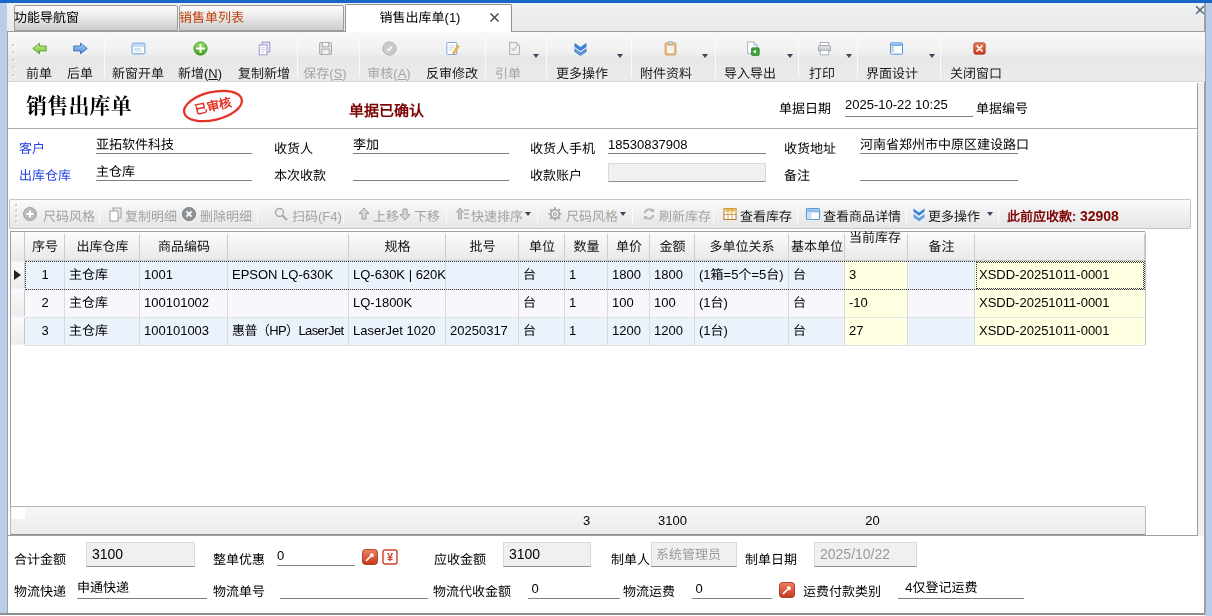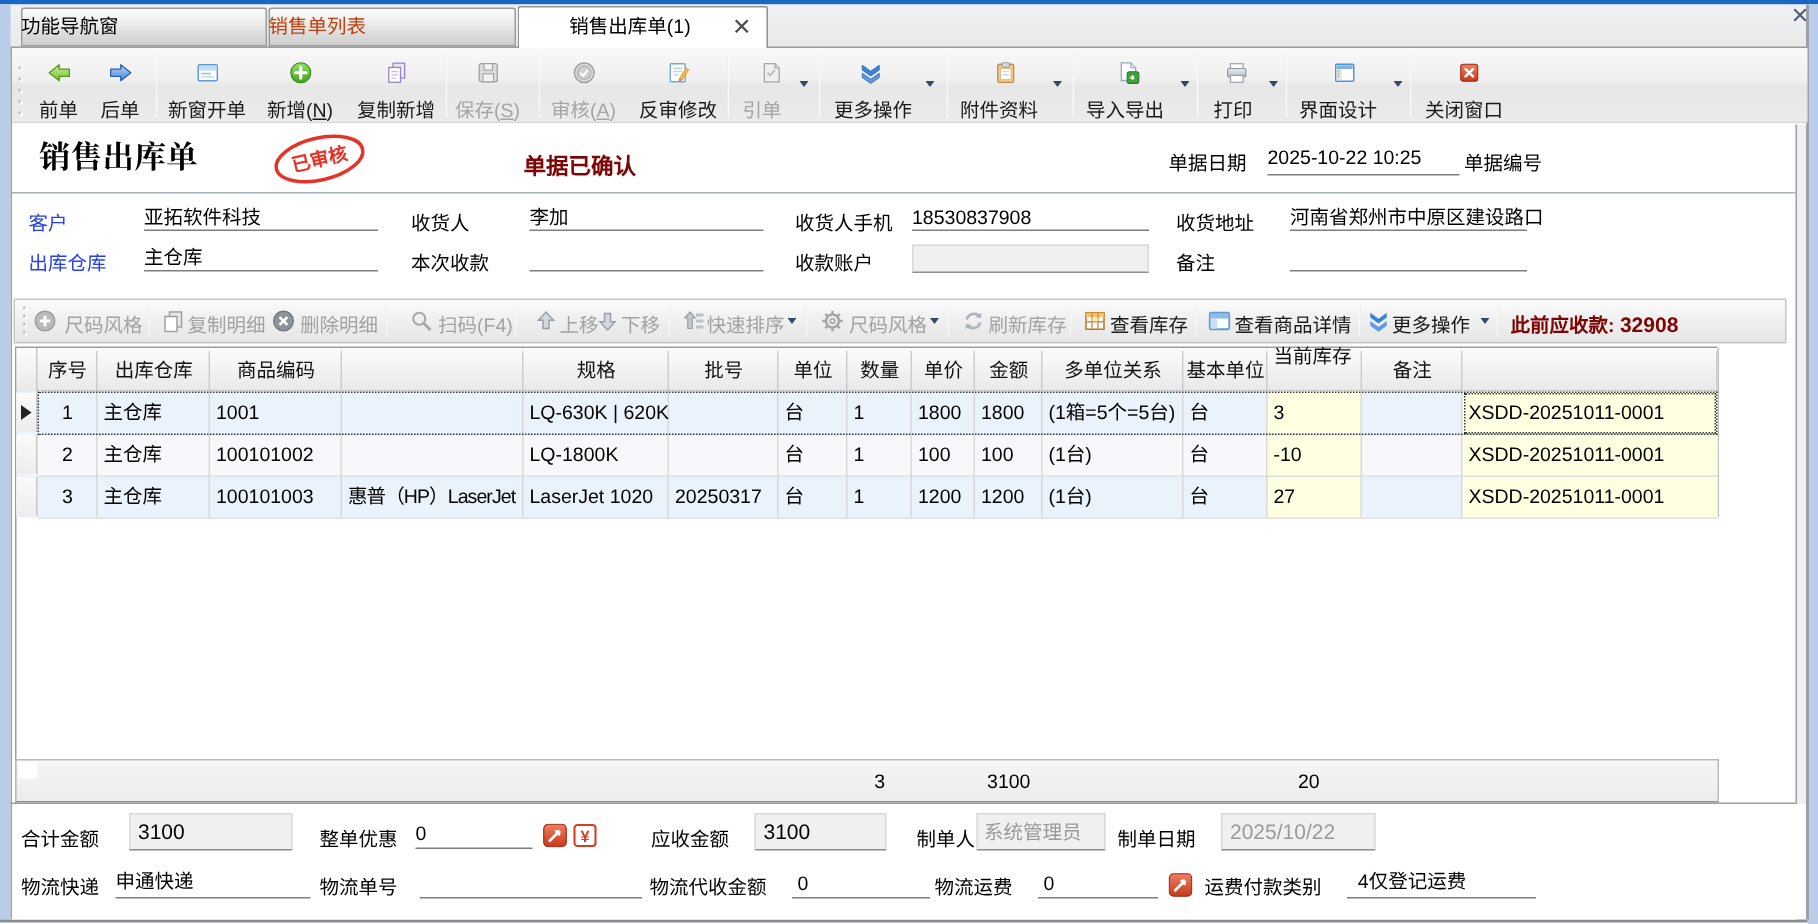--- a/index.html
+++ b/index.html
@@ -358,20 +358,21 @@
 <div class="vline" style="left:907px;top:261px;height:84px"></div>
 <div class="vline" style="left:974px;top:234px;height:26px;background:#cdcdcd"></div>
 <div class="vline" style="left:974px;top:261px;height:84px"></div>
 <div class="vline" style="left:1144px;top:234px;height:26px;background:#cdcdcd"></div>
 <div class="a" style="left:25px;top:261px;width:1120px;height:29px;border:1px dotted #3a3a3a;border-left:1px dotted #3a3a3a"></div>
 <div class="a" style="left:976px;top:262px;width:168px;height:27px;border:1px dotted #3a3a3a"></div>
 <div class="a" style="left:14px;top:270px;width:0;height:0;border-top:5px solid transparent;border-bottom:5px solid transparent;border-left:7px solid #222"></div>
 <div class="cell" style="left:25px;top:261px;width:40px;text-align:center;padding-left:0">1</div>
 <div class="cell" style="left:65px;top:261px;width:75px">主仓库</div>
 <div class="cell" style="left:140px;top:261px;width:88px">1001</div>
+<div class="cell" style="left:228px;top:261px;width:121px">EPSON LQ-630K</div>
 <div class="cell" style="left:349px;top:261px;width:97px">LQ-630K | 620K</div>
 <div class="cell" style="left:519px;top:261px;width:46px">台</div>
 <div class="cell" style="left:565px;top:261px;width:43px">1</div>
 <div class="cell" style="left:608px;top:261px;width:42px">1800</div>
 <div class="cell" style="left:650px;top:261px;width:45px">1800</div>
 <div class="cell" style="left:695px;top:261px;width:94px">(1箱=5个=5台)</div>
 <div class="cell" style="left:789px;top:261px;width:56px">台</div>
 <div class="cell" style="left:845px;top:261px;width:63px">3</div>
 <div class="cell" style="left:975px;top:261px;width:170px">XSDD-20251011-0001</div>
 <div class="cell" style="left:25px;top:289px;width:40px;text-align:center;padding-left:0">2</div>

